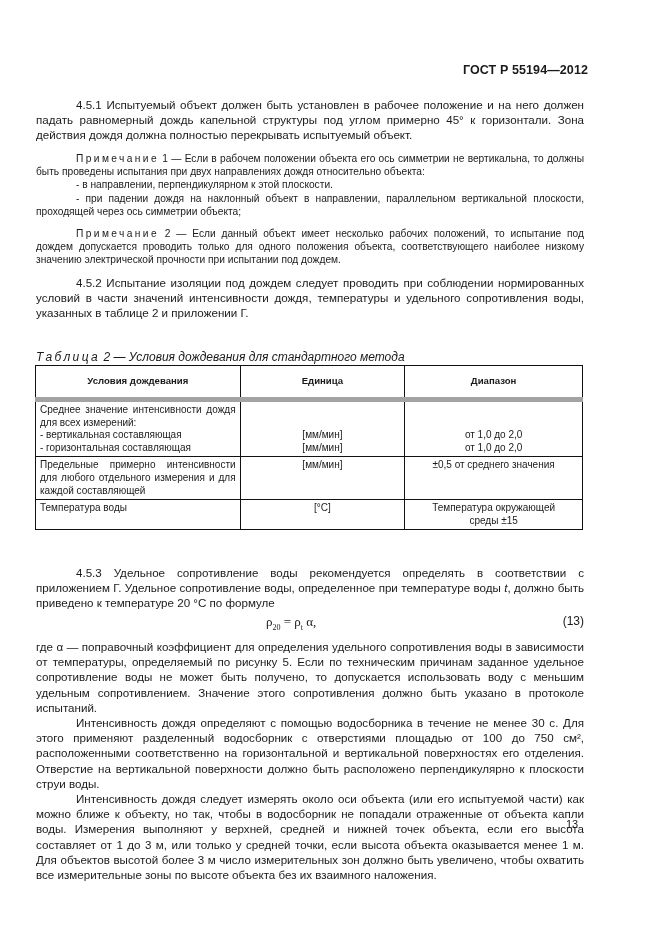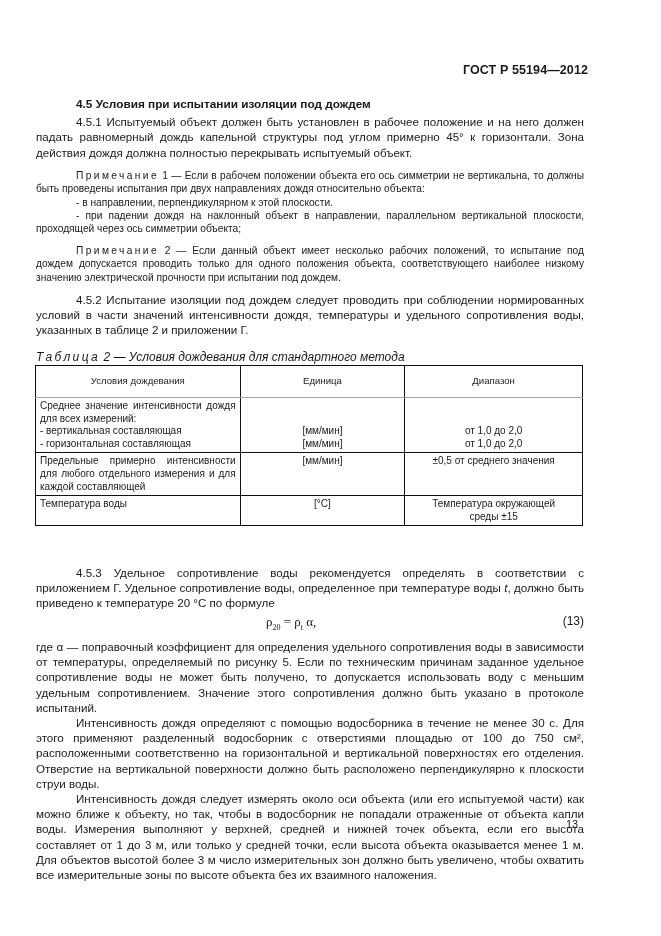--- a/index.html
+++ b/index.html
@@ -10,36 +10,35 @@
   .body { left: 36px; width: 548px; font-size: 11.6px; line-height: 15.2px; text-align: justify; }
   .p { margin: 0; }
   .ind { text-indent: 40px; }
   .h2 { font-weight: bold; font-size: 11.8px; margin: 0 0 2px 0; text-indent: 40px; }
   .note { font-size: 10.2px; line-height: 13.4px; }
   .sp { letter-spacing: 2.4px; }
   .caption { left: 36px; top: 350px; font-size: 12px; font-style: italic; }
   table { border-collapse: collapse; position: absolute; left: 35px; top: 365px; width: 548px;
           font-size: 10px; line-height: 12.6px; }
   td, th { border: 1.2px solid #111; vertical-align: top; padding: 2px 4px; }
-  th { font-weight: normal; text-align: center; vertical-align: middle; height: 27px; border-bottom: 1px solid #a3a3a3; font-size: 9.6px; }
+  th { font-weight: bold; text-align: center; vertical-align: middle; height: 27px; border-bottom: 5px solid #a3a3a3; font-size: 9.6px; }
   td.c { text-align: center; margin-top: 35px; }
   td.l { text-align: justify; }
   .formula { left: 36px; top: 614px; width: 548px; font-size: 12px; }
   .formula .eq { position: absolute; left: 230px; font-family: "Liberation Serif", serif; font-size: 13px; }
   .formula .num { position: absolute; right: 0; }
   sub { font-size: 8px; }
   .pageno { left: 566px; top: 818px; font-size: 11px; }
 </style>
 </head>
 <body>
 
 <div class="abs hdr">ГОСТ Р 55194—2012</div>
 
 <div class="abs body" style="top:97px;">
-  <p class="h2">4.5 Условия при испытании изоляции под дождем</p>
   <p class="p ind">4.5.1 Испытуемый объект должен быть установлен в рабочее положение и на него должен падать равномерный дождь капельной структуры под углом примерно 45° к горизонтали. Зона действия дождя должна полностью перекрывать испытуемый объект.</p>
 
   <div class="note" style="margin-top:9px;">
     <p class="p ind"><span class="sp">Примечание</span><span> 1 — Если в рабочем положении объекта его ось симметрии не вертикальна, то должны быть проведены испытания при двух направлениях дождя относительно объекта:</span></p>
     <p class="p ind">- в направлении, перпендикулярном к этой плоскости.</p>
     <p class="p ind">- при падении дождя на наклонный объект в направлении, параллельном вертикальной плоскости, проходящей через ось симметрии объекта;</p>
   </div>
   <div class="note" style="margin-top:8px;">
     <p class="p ind"><span class="sp">Примечание</span><span> 2 — Если данный объект имеет несколько рабочих положений, то испытание под дождем допускается проводить только для одного положения объекта, соответствующего наиболее низкому значению электрической прочности при испытании под дождем.</span></p>
   </div>

